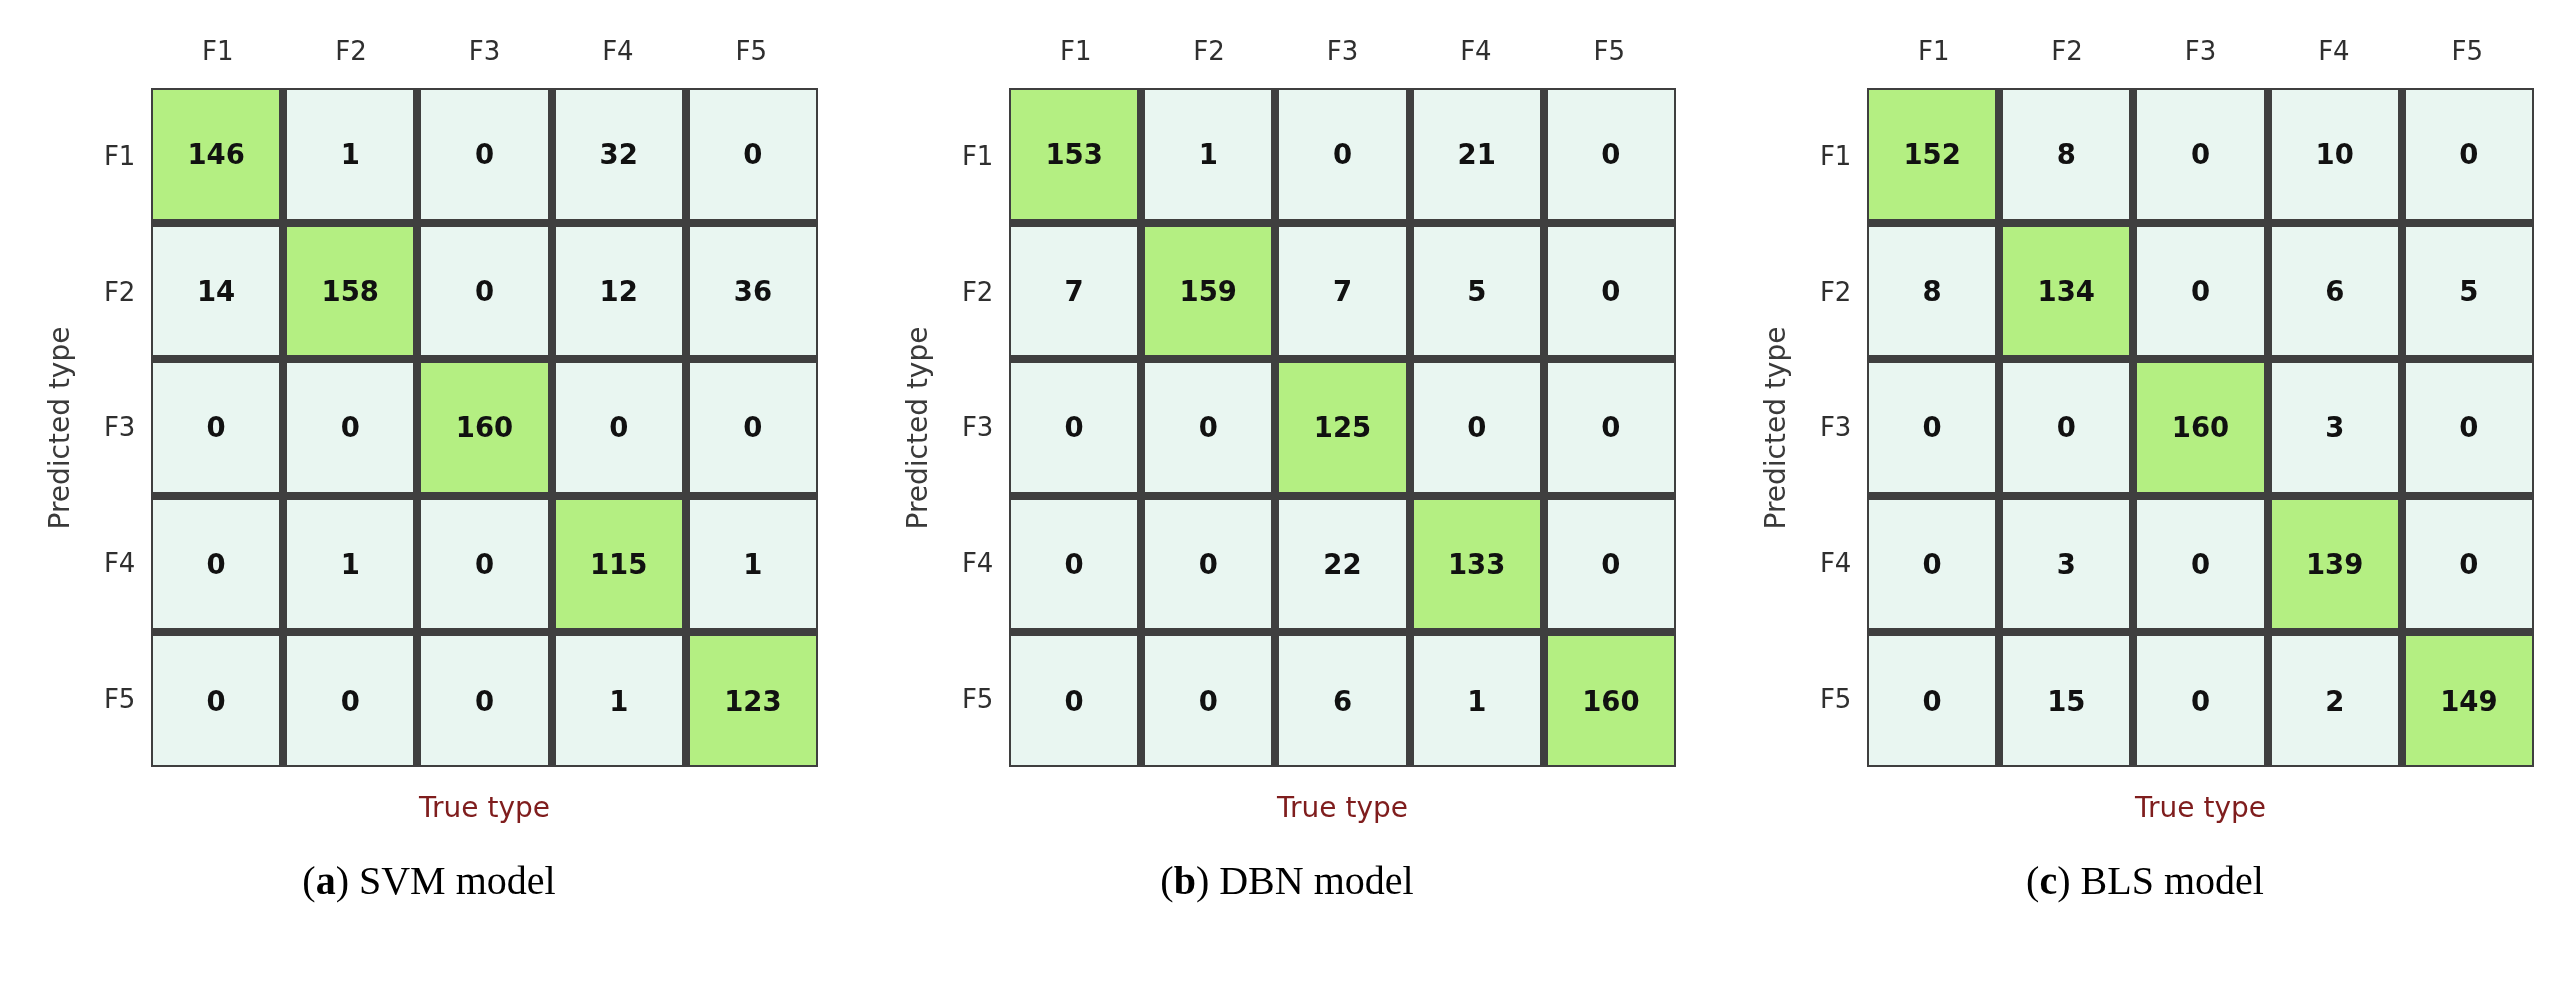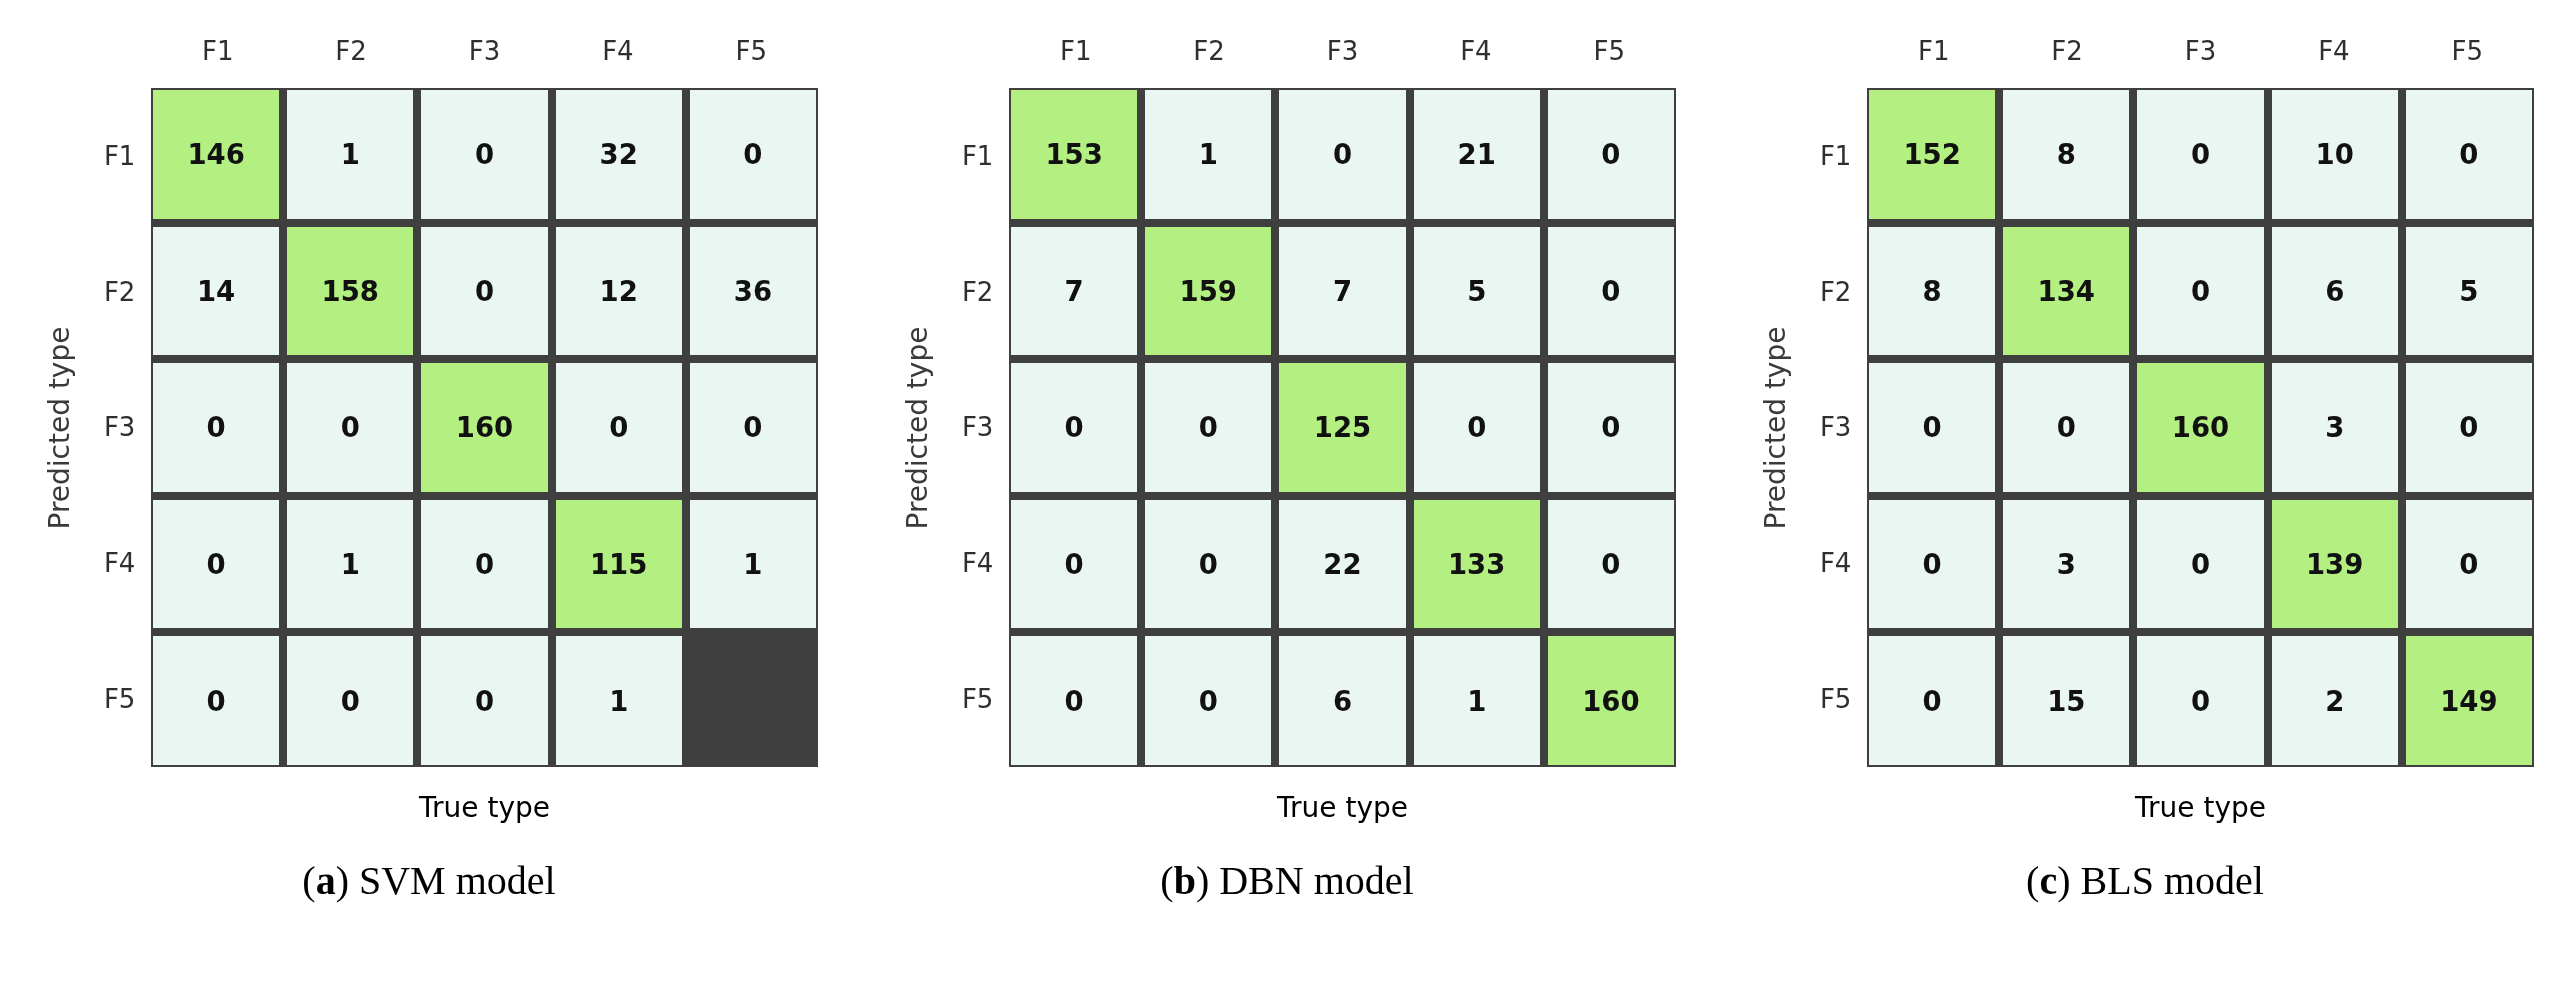--- a/index.html
+++ b/index.html
@@ -66,21 +66,21 @@
     background:var(--offdiag,#e9f6f1);
     display:flex;align-items:center;justify-content:center;
     font-size:27.5px;font-weight:bold;color:#111111;
   }
   .cell.diag{
     background:var(--diag,#b4ef82);
   }
   .xlabel{
     grid-column:3;grid-row:3;
     display:flex;align-items:flex-end;justify-content:center;
-    font-size:28px;color:#000000;
+    font-size:28px;color:#7f1d1d;
     padding-top:26px;
   }
   .caption{
     margin-top:33px;
     font-family:"Liberation Serif",serif;
     font-size:40px;color:#000000;
     text-align:center;
   }
   .caption b{font-weight:bold;}
 </style>
@@ -126,20 +126,21 @@
           <div class="cell">0</div>
           <div class="cell">0</div>
           <div class="cell">1</div>
           <div class="cell">0</div>
           <div class="cell diag">115</div>
           <div class="cell">1</div>
           <div class="cell">0</div>
           <div class="cell">0</div>
           <div class="cell">0</div>
           <div class="cell">1</div>
+          <div class="cell diag">123</div>
         </div>
       <div class="xlabel">True type</div>
     </div>
     <div class="caption"><span>(</span><b>a</b><span>)</span> <span>SVM model</span></div>
   </div>
 
   <div class="panel">
     <div class="plot">
       <div class="ylabel-wrap">
         <div class="ylabel">Predicted type</div>

